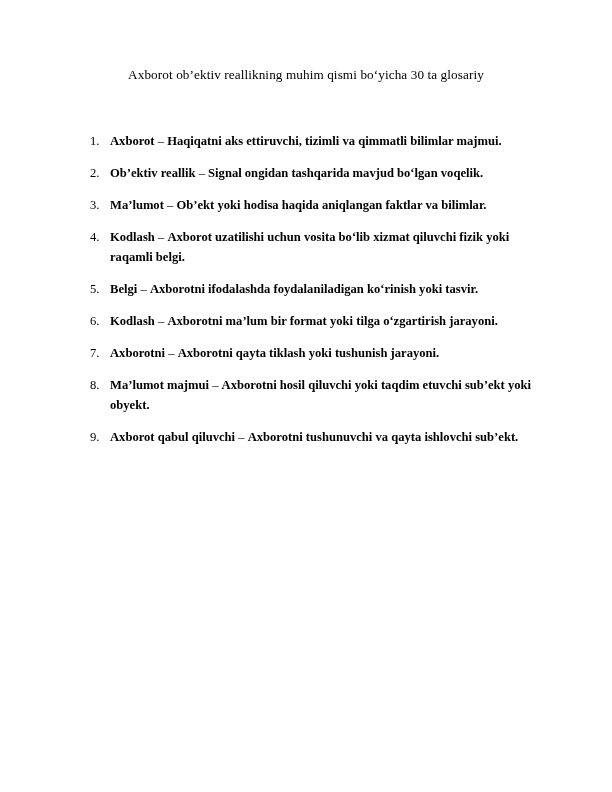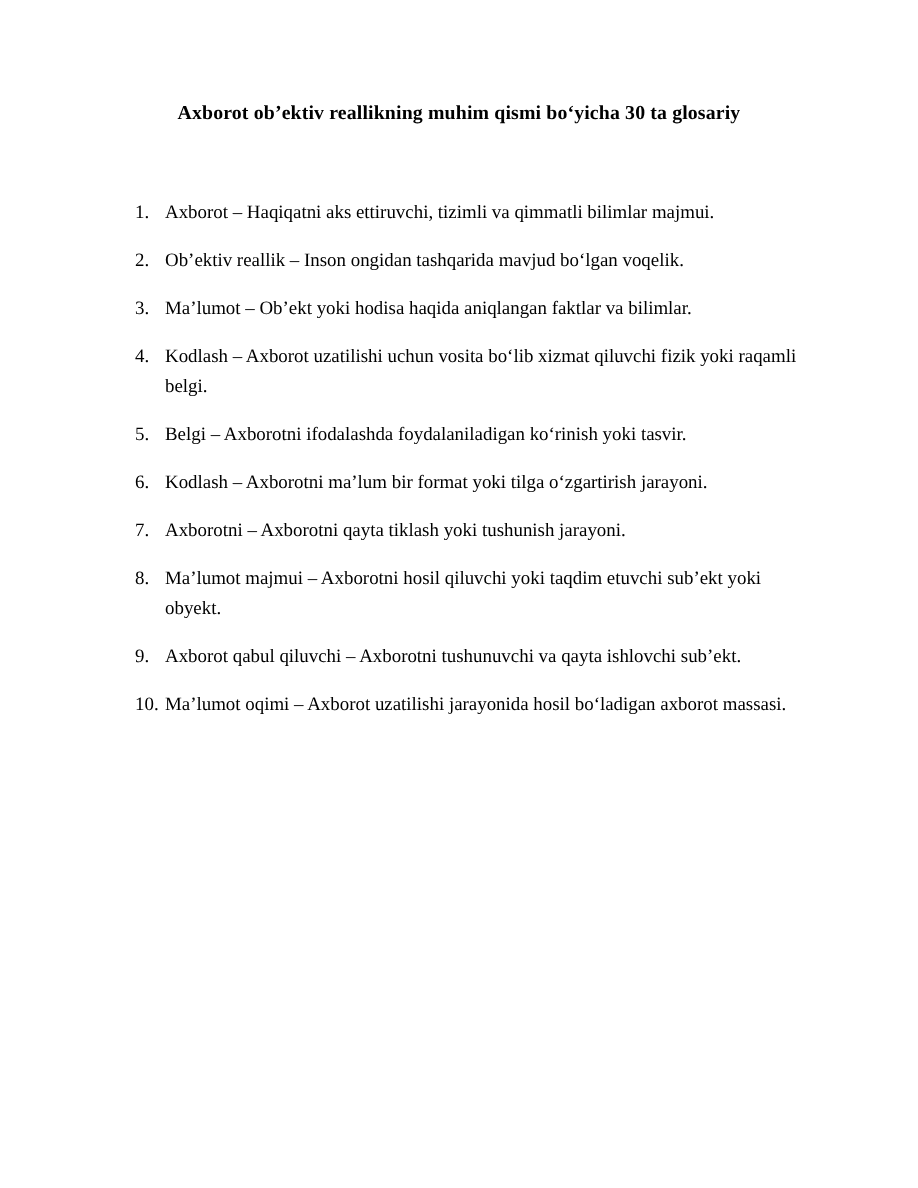--- a/index.html
+++ b/index.html
@@ -22,21 +22,21 @@
     overflow: hidden;
     box-sizing: border-box;
   }
   .doc-title {
     position: absolute;
     left: 72px;
     top: 66px;
     width: 468px;
     text-align: center;
     font-size: 13.2px;
-    font-weight: bold;
+    font-weight: normal;
     line-height: 1.32;
     letter-spacing: 0.1px;
   }
   .glossary-list {
     position: absolute;
     left: 72px;
     top: 131px;
     width: 468px;
     margin: 0;
     padding: 0;
@@ -58,42 +58,41 @@
     text-align: left;
     font-size: 12.6px;
     font-weight: normal;
     white-space: pre;
   }
   .item-number.wide {
     left: 18px;
     width: 20px;
   }
   .item-term {
-    font-weight: normal;
+    font-weight: bold;
   }
   .item-sep {
     font-weight: normal;
   }
   .item-def {
-    font-weight: normal;
+    font-weight: bold;
   }
 </style>
 </head>
 <body>
 
 <div class="page">
 
   <div class="doc-title">Axborot ob’ektiv reallikning muhim qismi bo‘yicha 30 ta glosariy</div>
 
   <ol class="glossary-list">
       <li class="list-item"><span class="item-number">1.&nbsp;&nbsp;</span><span class="item-term">Axborot</span><span class="item-sep"> – </span><span class="item-def">Haqiqatni aks ettiruvchi, tizimli va qimmatli bilimlar majmui.</span></li>
-      <li class="list-item"><span class="item-number">2.&nbsp;&nbsp;</span><span class="item-term">Ob’ektiv reallik</span><span class="item-sep"> – </span><span class="item-def">Inson ongidan tashqarida mavjud bo‘lgan voqelik.</span></li>
+      <li class="list-item"><span class="item-number">2.&nbsp;&nbsp;</span><span class="item-term">Ob’ektiv reallik</span><span class="item-sep"> – </span><span class="item-def">Signal ongidan tashqarida mavjud bo‘lgan voqelik.</span></li>
       <li class="list-item"><span class="item-number">3.&nbsp;&nbsp;</span><span class="item-term">Ma’lumot</span><span class="item-sep"> – </span><span class="item-def">Ob’ekt yoki hodisa haqida aniqlangan faktlar va bilimlar.</span></li>
       <li class="list-item"><span class="item-number">4.&nbsp;&nbsp;</span><span class="item-term">Kodlash</span><span class="item-sep"> – </span><span class="item-def">Axborot uzatilishi uchun vosita bo‘lib xizmat qiluvchi fizik yoki raqamli belgi.</span></li>
       <li class="list-item"><span class="item-number">5.&nbsp;&nbsp;</span><span class="item-term">Belgi</span><span class="item-sep"> – </span><span class="item-def">Axborotni ifodalashda foydalaniladigan ko‘rinish yoki tasvir.</span></li>
       <li class="list-item"><span class="item-number">6.&nbsp;&nbsp;</span><span class="item-term">Kodlash</span><span class="item-sep"> – </span><span class="item-def">Axborotni ma’lum bir format yoki tilga o‘zgartirish jarayoni.</span></li>
       <li class="list-item"><span class="item-number">7.&nbsp;&nbsp;</span><span class="item-term">Axborotni</span><span class="item-sep"> – </span><span class="item-def">Axborotni qayta tiklash yoki tushunish jarayoni.</span></li>
       <li class="list-item"><span class="item-number">8.&nbsp;&nbsp;</span><span class="item-term">Ma’lumot majmui</span><span class="item-sep"> – </span><span class="item-def">Axborotni hosil qiluvchi yoki taqdim etuvchi sub’ekt yoki obyekt.</span></li>
       <li class="list-item"><span class="item-number">9.&nbsp;&nbsp;</span><span class="item-term">Axborot qabul qiluvchi</span><span class="item-sep"> – </span><span class="item-def">Axborotni tushunuvchi va qayta ishlovchi sub’ekt.</span></li>
-      <li class="list-item"><span class="item-number wide">10.</span><span class="item-term">Ma’lumot oqimi</span><span class="item-sep"> – </span><span class="item-def">Axborot uzatilishi jarayonida hosil bo‘ladigan axborot massasi.</span></li>
     </ol>
 
 </div>
 
 </body></html>

